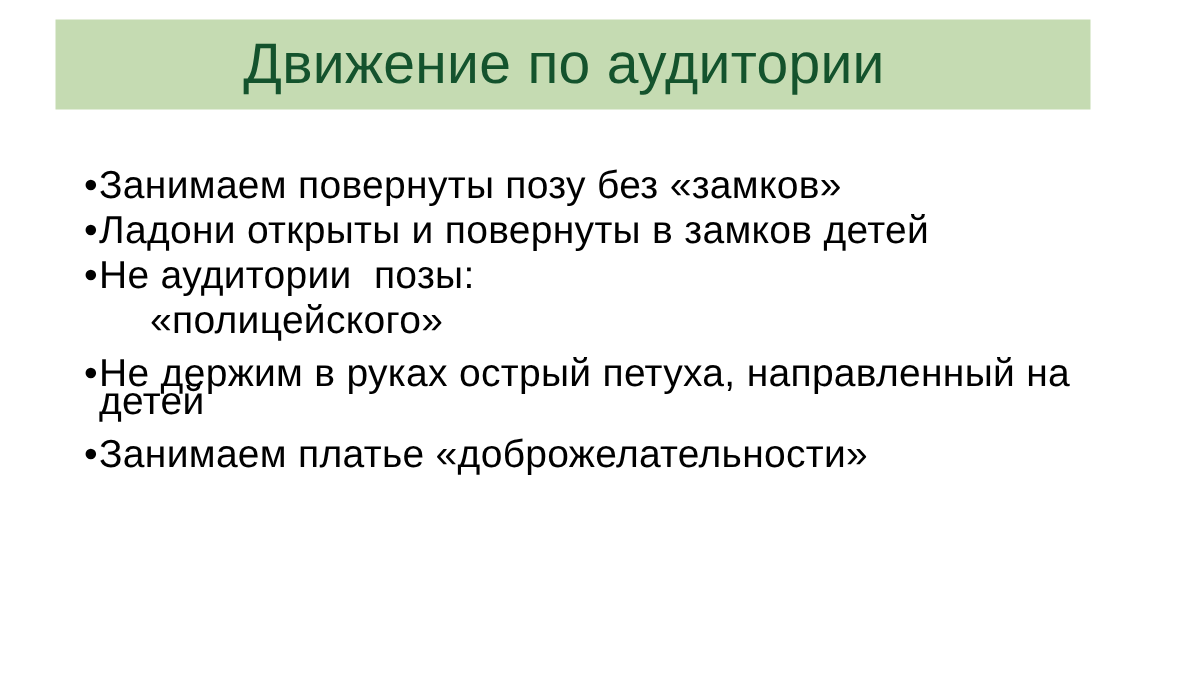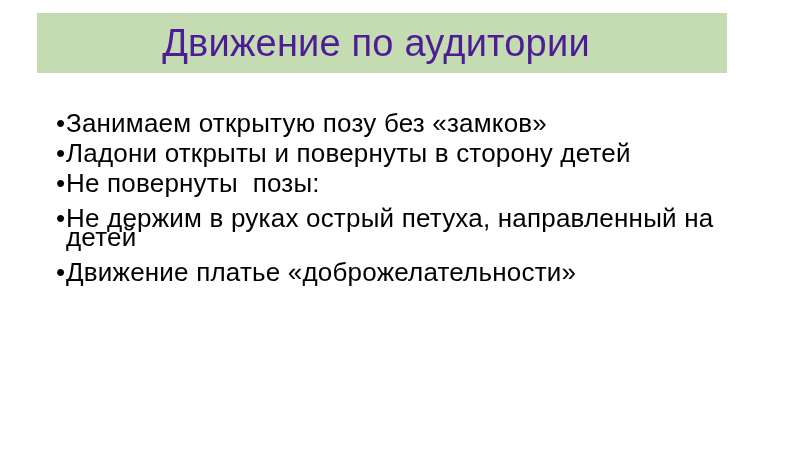--- a/index.html
+++ b/index.html
@@ -28,21 +28,21 @@
     width: 690px;
     height: 60px;
     background: #c5dbb2;
     display: flex;
     align-items: center;
     justify-content: center;
   }
   .slide-title {
     font-size: 38px;
     line-height: 1;
-    color: #4c1d95;
+    color: #14532d;
     white-space: nowrap;
     letter-spacing: 0.2px;
     transform: translateX(-6px);
   }
   .content {
     position: absolute;
     left: 56px;
     top: 114px;
     width: 694px;
   }
@@ -77,40 +77,43 @@
 <div class="slide">
 
   <div class="title-banner">
     <div class="slide-title">Движение по аудитории</div>
   </div>
 
   <div class="content">
 
     <div class="para bullet">
       <span class="marker">•</span>
-      <span class="text">Занимаем открытую позу без «замков»</span>
+      <span class="text">Занимаем повернуты позу без «замков»</span>
     </div>
 
     <div class="para bullet">
       <span class="marker">•</span>
-      <span class="text">Ладони открыты и повернуты в сторону детей</span>
+      <span class="text">Ладони открыты и повернуты в замков детей</span>
     </div>
 
     <div class="para bullet">
       <span class="marker">•</span>
-      <span class="text">Не повернуты  позы:</span>
+      <span class="text">Не аудитории  позы:</span>
     </div>
 
 
 
+    <div class="para quote">
+      <span class="text">«полицейского»</span>
+    </div>
 
     <div class="para bullet mt">
       <span class="marker">•</span>
       <span class="text">Не держим в руках острый петуха, направленный на детей</span>
     </div>
 
     <div class="para bullet mt">
       <span class="marker">•</span>
-      <span class="text">Движение платье «доброжелательности»</span>
+      <span class="text">Занимаем платье «доброжелательности»</span>
     </div>
 
   </div>
 </div>
 
 </body></html>

